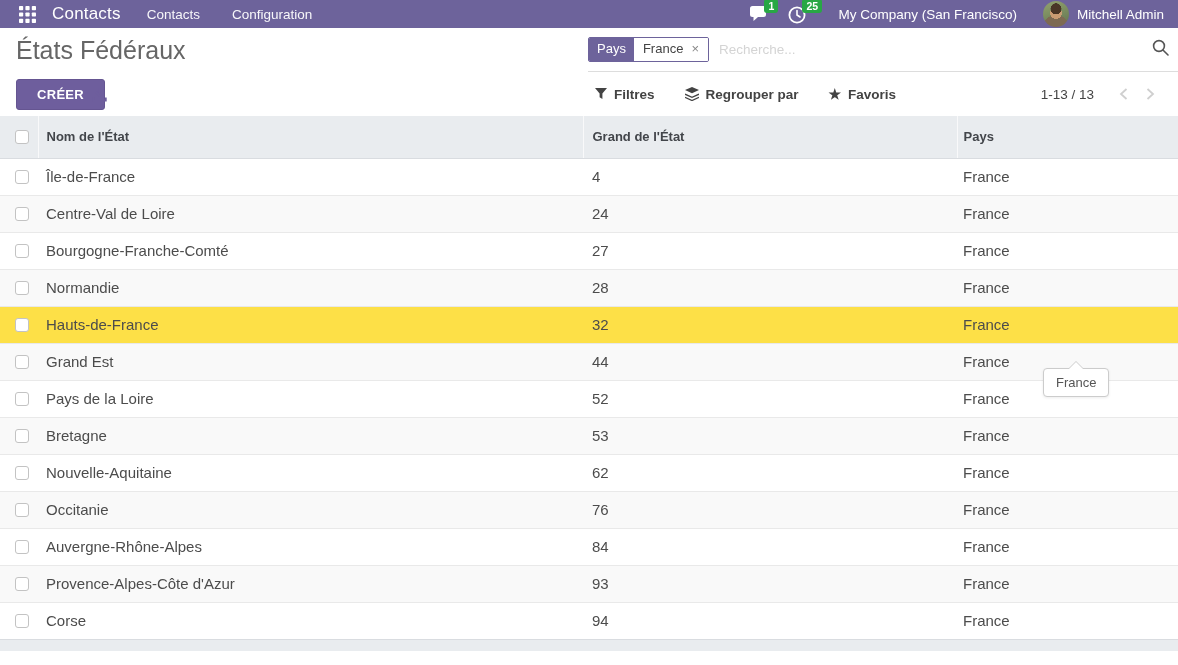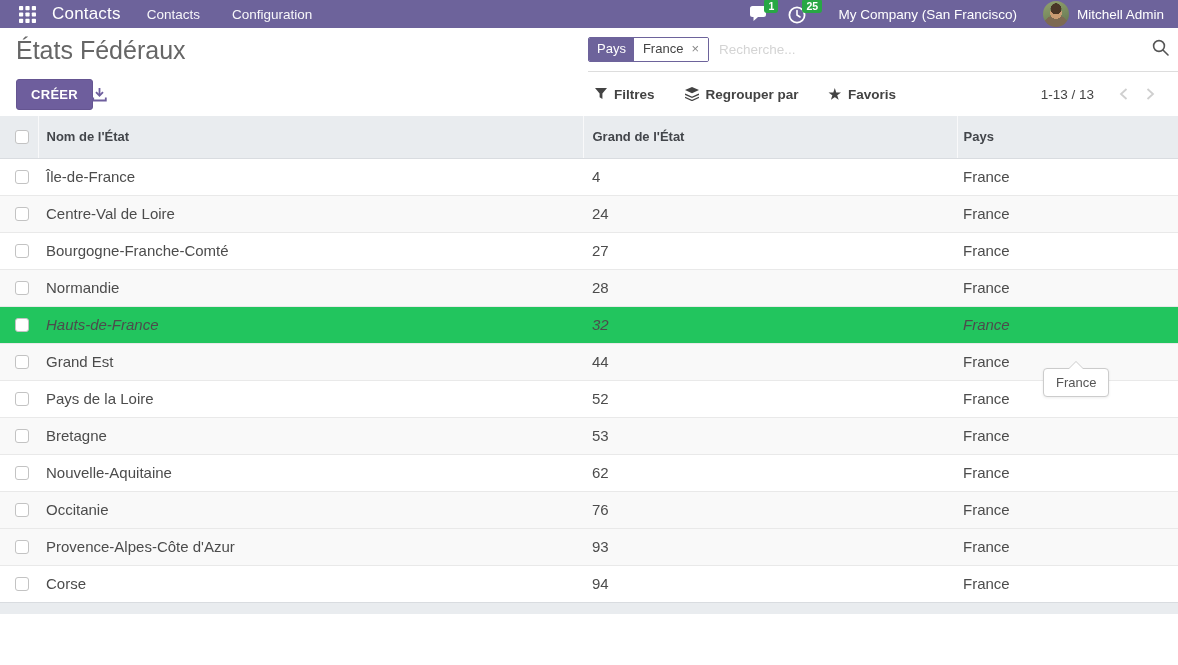--- a/index.html
+++ b/index.html
@@ -41,21 +41,21 @@
   .facet-x { background:#fff; color:#888; padding:3px 9px 0 2px; font-size:13px; cursor:pointer; }
   .search-input { flex:1; border:0; outline:0; font-size:13.5px; color:#444;
     padding:0 10px; background:transparent; font-family:"Liberation Sans",sans-serif; }
   .search-input::placeholder { color:#d4d4d4; }
   .search-icon-btn { width:28px; text-align:center; cursor:pointer; }
 
   
   .cp-row2 { height:44px; position:relative; }
   .btn-create { position:absolute; left:16px; top:7px; background:var(--btn); color:#fff;
     border:1px solid #655591; border-radius:3px; font-size:13px; font-weight:bold;
-    padding:7px 14px; cursor:pointer; font-family:"Liberation Sans",sans-serif; letter-spacing:.3px; }
+    padding:7px 20px; cursor:pointer; font-family:"Liberation Sans",sans-serif; letter-spacing:.3px; }
   .export-btn { position:absolute; left:92px; top:15px; cursor:pointer; }
   .filter-group { position:absolute; left:595px; top:0; height:44px; display:flex; align-items:center; }
   .filter-btn { display:flex; align-items:center; margin-right:30px; cursor:pointer;
     font-size:13.5px; font-weight:bold; color:#434343; }
   .filter-btn svg, .filter-btn .star { margin-right:7px; }
   .star { font-size:14px; color:#434343; }
   .pager { position:absolute; right:14px; top:0; height:44px; display:flex; align-items:center; }
   .pager-range { font-size:13.5px; color:#444; margin-right:16px; }
   .pager-btn { padding:4px 8px; cursor:pointer; display:flex; align-items:center; }
 
@@ -64,21 +64,21 @@
   col.c-check{width:38px;} col.c-name{width:545px;} col.c-code{width:374px;} col.c-pays{width:221px;}
   thead th { background:#e9ecef; height:42px; text-align:left; font-size:13px; color:#42454a;
     border-bottom:1px solid #d9dce0; cursor:pointer; }
   thead th + th { border-left:1px solid rgba(255,255,255,.7); }
   th.h-name { padding-left:8px; }
   th.h-code { padding-left:9px; }
   th.h-pays { padding-left:6px; }
   tbody tr { height:37px; cursor:pointer; }
   tbody tr + tr td { border-top:1px solid #e9e9e9; }
   tbody tr.striped { background:#f9f9f9; }
-  tbody tr.hovered { background:#22c55e;font-style:italic; }
+  tbody tr.hovered { background:#fde047; }
   td { font-size:15px; color:#4c4c4c; }
   td.cell-name { padding-left:8px; }
   td.cell-code { padding-left:9px; }
   td.cell-country { padding-left:6px; }
   .checkbox { width:14px; height:14px; border:1px solid #c3c3c3; border-radius:3px;
     background:#fff; margin-left:15px; cursor:pointer; }
   .list-footer { height:12px; background:#e9ecef; border-top:1px solid #d9dce0; }
 
   
   .tooltip { position:absolute; left:1043px; top:368px; background:#fff; border:1px solid #ccc;
@@ -291,20 +291,28 @@
         <td class="cell-country">France</td>
       </tr>
       <tr class="striped ">
         <td>
           <div class="checkbox"></div>
         </td>
         <td class="cell-name">Occitanie</td>
         <td class="cell-code">76</td>
         <td class="cell-country">France</td>
       </tr>
+      <tr class="">
+        <td>
+          <div class="checkbox"></div>
+        </td>
+        <td class="cell-name">Auvergne-Rhône-Alpes</td>
+        <td class="cell-code">84</td>
+        <td class="cell-country">France</td>
+      </tr>
       <tr class="striped ">
         <td>
           <div class="checkbox"></div>
         </td>
         <td class="cell-name">Provence-Alpes-Côte d'Azur</td>
         <td class="cell-code">93</td>
         <td class="cell-country">France</td>
       </tr>
       <tr class="">
         <td>

